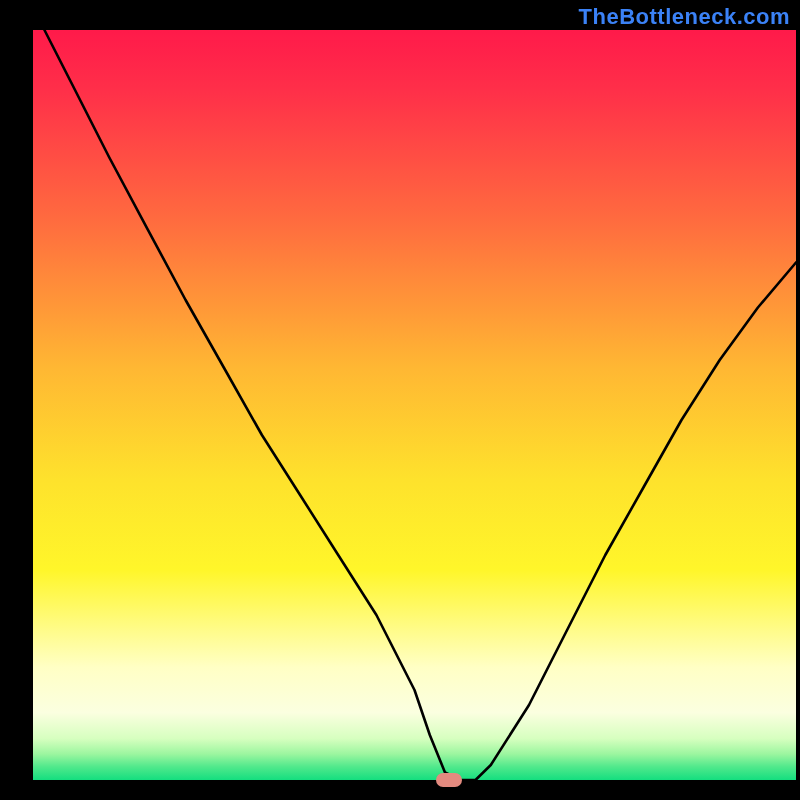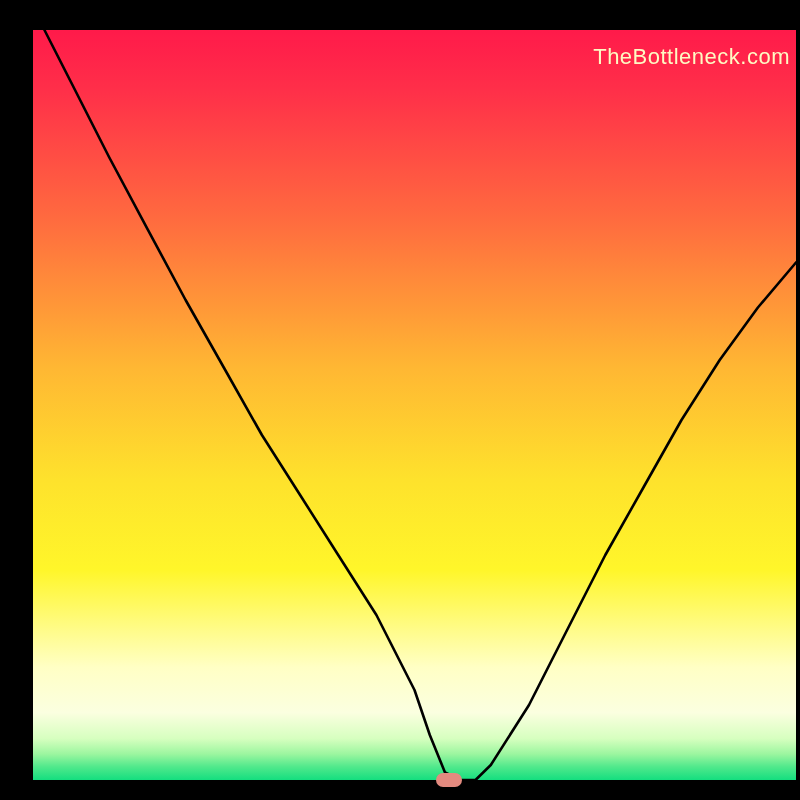--- a/index.html
+++ b/index.html
@@ -14,26 +14,25 @@
   .frame {
     position: relative;
     width: 800px;
     height: 800px;
     background: #000;
   }
   .watermark {
     position: absolute;
     top: 4px;
     right: 10px;
-    color: #fef9c3;
+    color: #3b82f6;
     font-size: 22px;
-    font-weight: 400;
+    font-weight: 700;
     letter-spacing: 0.5px;
     z-index: 10;
-    margin-top: 40px;
   }
   svg {
     position: absolute;
     top: 0;
     left: 0;
   }
   .marker {
     position: absolute;
     width: 26px;
     height: 14px;

